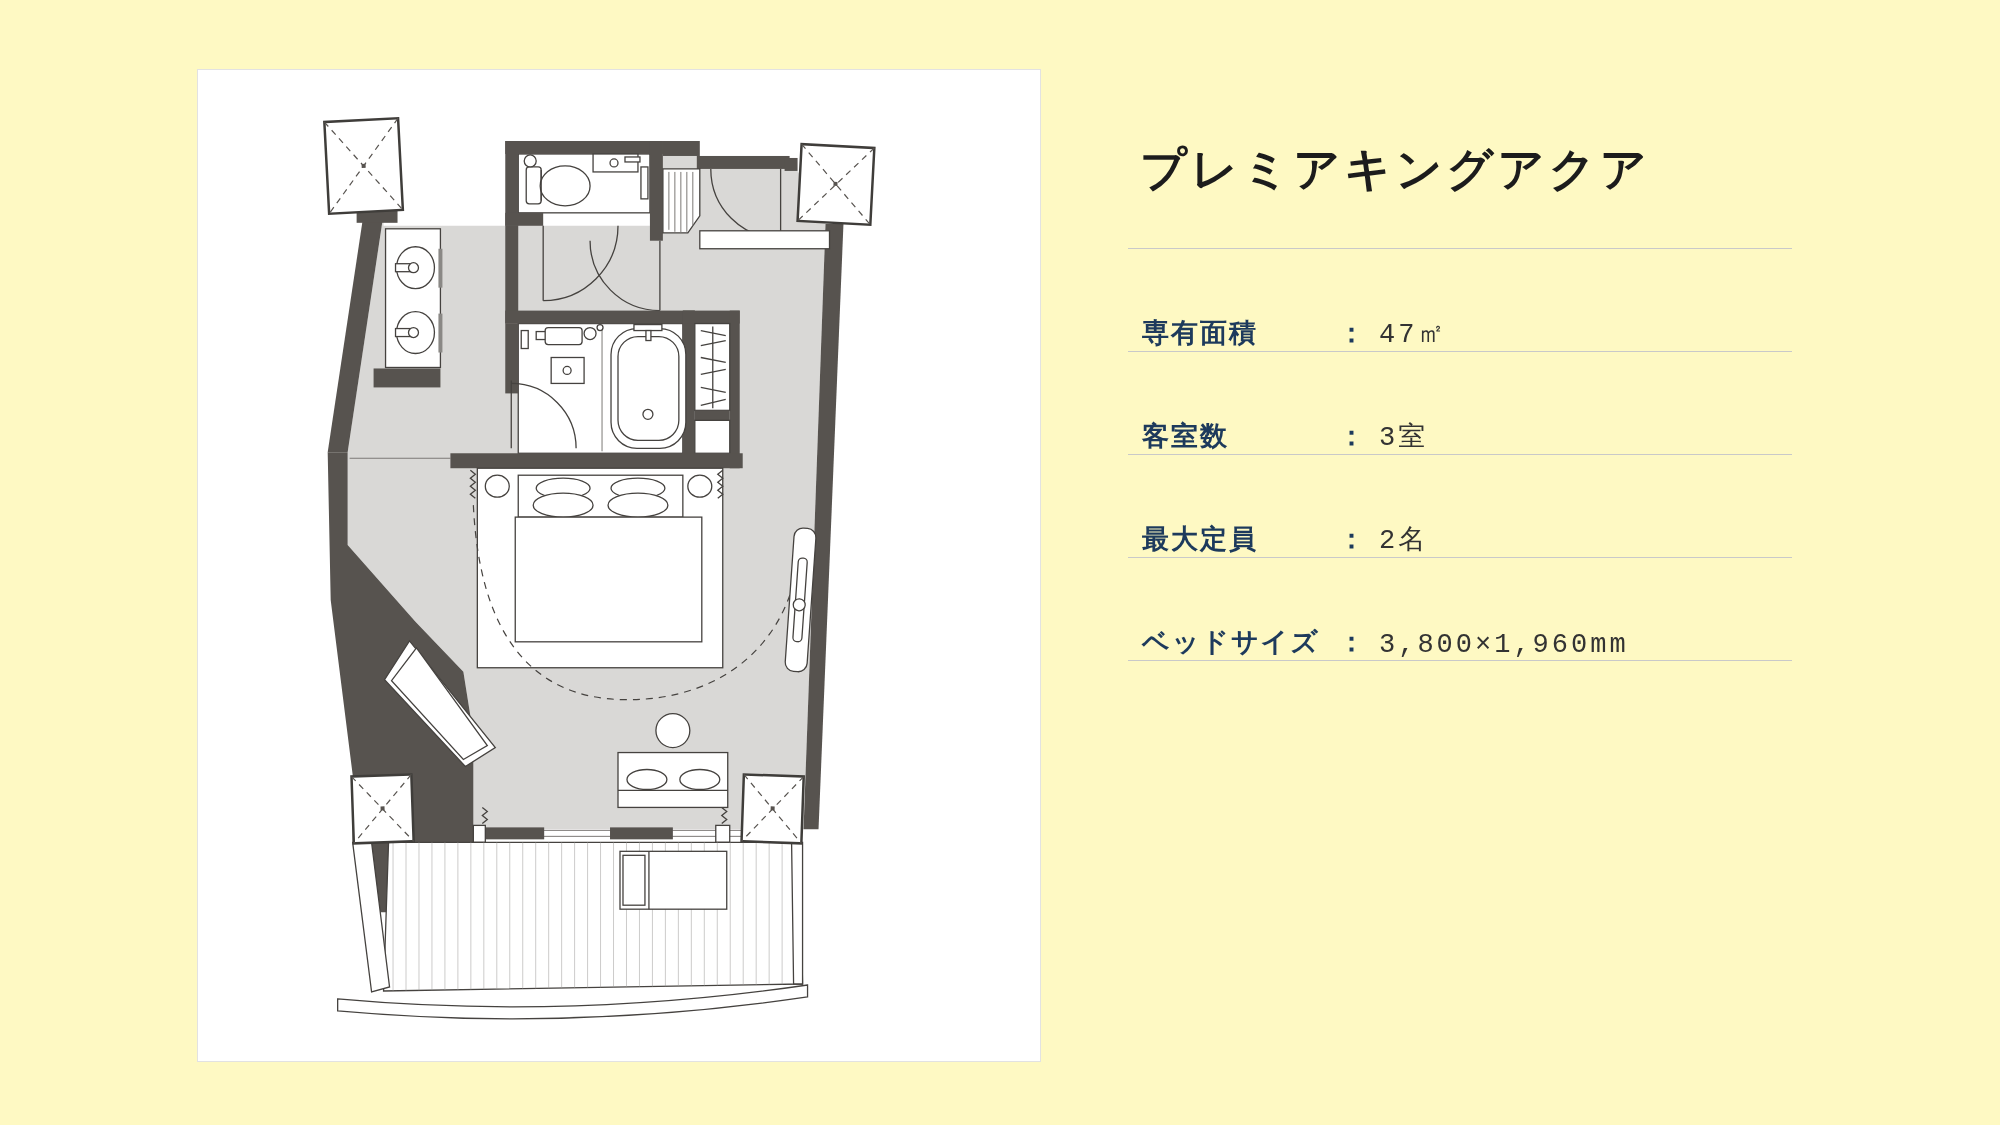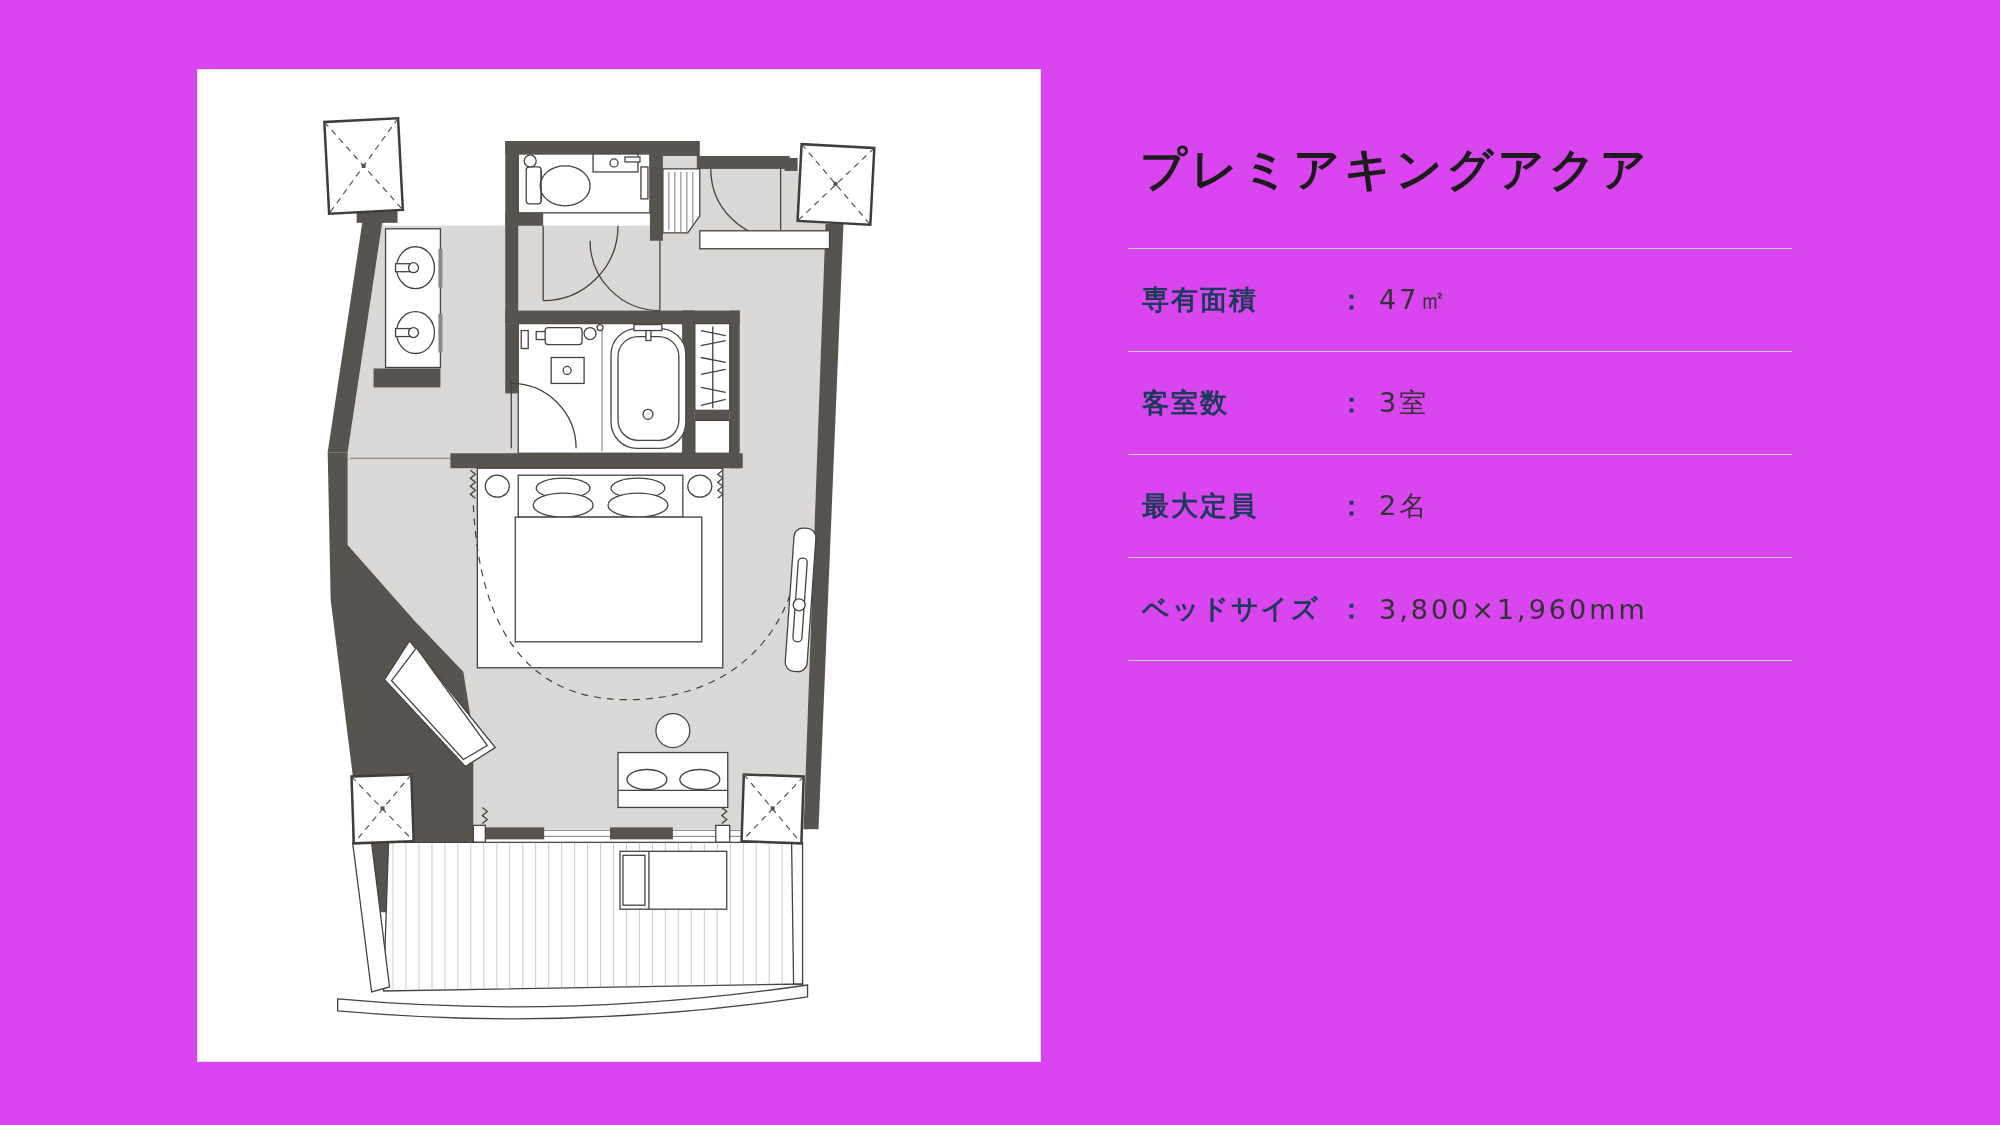--- a/index.html
+++ b/index.html
@@ -1,24 +1,24 @@
 <!DOCTYPE html>
 <html><head>
 <meta charset="utf-8">
 <style>
   html,body{margin:0;padding:0;background:#ffffff;font-family:"DejaVu Sans","Liberation Sans",sans-serif;}
-  .stage{position:relative;width:2000px;height:1125px;background:#d946ef;overflow:hidden;}
+  .stage{position:relative;width:2000px;height:1125px;background:#fef9c3;overflow:hidden;}
   .plan-card{position:absolute;left:197px;top:69px;width:844px;height:993px;background:#fff;border:1px solid #e2e2e2;box-sizing:border-box;}
   .plan-card svg{display:block;width:100%;height:100%;}
   .room-title{position:absolute;left:1140px;top:108px;font-size:46px;font-weight:700;color:#1c1c1c;letter-spacing:4px;white-space:nowrap;}
   .spec-table{position:absolute;left:1128px;top:248px;width:664px;border-top:1px solid #c9c9c9;}
-  .spec-row{display:flex;align-items:center;height:103px;border-bottom:1px solid #c9c9c9;box-sizing:border-box;}
+  .spec-row{display:flex;align-items:flex-end;height:103px;border-bottom:1px solid #c9c9c9;box-sizing:border-box;}
   .spec-label{width:196px;margin-left:14px;font-size:27px;font-weight:700;color:#1d3a5c;letter-spacing:2px;white-space:nowrap;}
   .spec-colon{font-size:27px;font-weight:700;color:#1d3a5c;margin-right:14px;}
-  .spec-value{font-size:27px;color:#333;letter-spacing:3px;white-space:nowrap;}
+  .spec-value{font-size:27px;color:#333;letter-spacing:3px;white-space:nowrap;font-family:Liberation Mono, monospace;}
   
   .wall{fill:#57534f;stroke:none;}
   .ln{stroke:#45423f;stroke-width:1.3;fill:none;}
   .fw{fill:#ffffff;stroke:#45423f;stroke-width:1.3;}
   .flr{fill:#d9d8d6;stroke:none;}
   .dash{stroke:#45423f;stroke-width:1.2;fill:none;stroke-dasharray:7 6;}
   .thin{stroke:#7b7875;stroke-width:1;fill:none;}
 </style>
 </head>
 <body>

